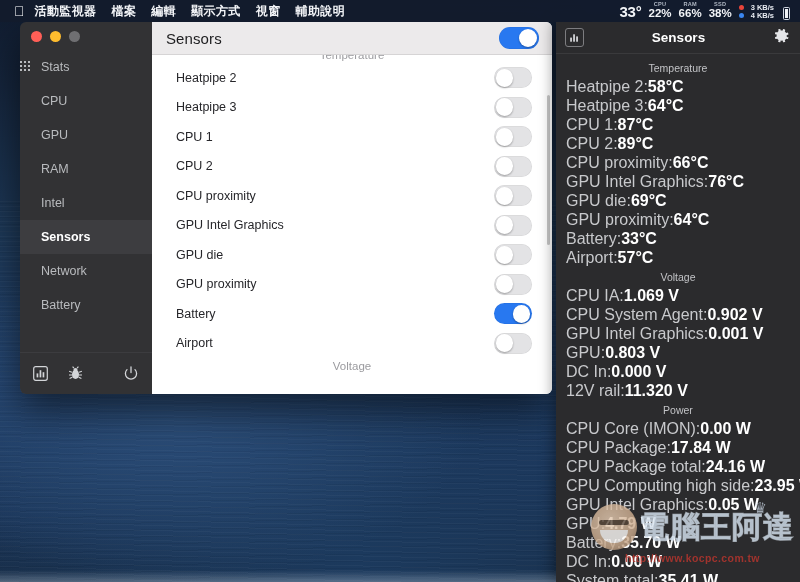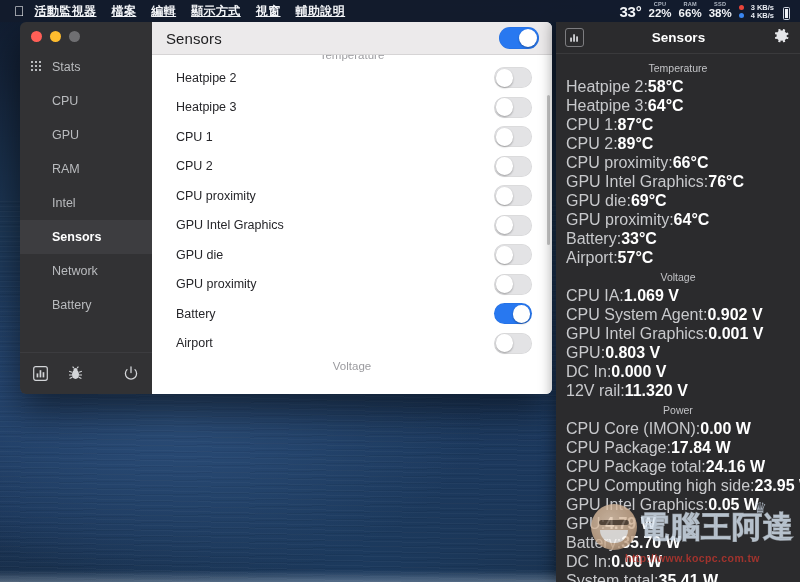--- a/index.html
+++ b/index.html
@@ -62,21 +62,20 @@
     z-index: 40;
   }
   #menubar .apple {
     font-size: 14px; line-height: 1; margin: 0 10px 0 7px;
     color: #ffffff;
   }
   #menubar .mi {
     font-weight: bold; font-size: 12px;
     margin-right: 15px; white-space: nowrap;
     letter-spacing: .4px;
-    text-decoration: underline;
   }
   #menubar .spacer { flex: 1 1 auto; }
   #menubar .right { display: flex; align-items: flex-end; gap: 7px; padding-right: 3px; }
   #menubar .temp { font-size: 15px; font-weight: bold; letter-spacing: -.2px; }
   #menubar .stat { text-align: center; line-height: 1.02; }
   #menubar .stat .lbl { display: block; font-size: 5.6px; font-weight: bold; color: #aeb6c2; letter-spacing: .2px; }
   #menubar .stat .val { display: block; font-size: 11.5px; font-weight: bold; }
   #menubar .dots { display: flex; flex-direction: column; gap: 3px; padding-bottom: 2px; }
   #menubar .dots i { width: 5px; height: 5px; border-radius: 50%; display: block; }
   #menubar .net { text-align: left; line-height: 1.08; font-size: 7.5px; font-weight: bold; color: #e8ecf2; }
@@ -105,21 +104,21 @@
   }
   .traffic { display: flex; gap: 8px; padding: 9px 0 0 11px; }
   .traffic i { width: 11px; height: 11px; border-radius: 50%; display: block; }
   .tl-red { background: #ff5f57; }
   .tl-yellow { background: #febc2e; }
   .tl-gray { background: #6f6f72; }
 
   .side-list { margin-top: 8px; }
   .side-item {
     height: 34px; display: flex; align-items: center;
-    padding-left: 11px; gap: 9px;
+    padding-left: 0; gap: 9px;
     color: #b9bbbe; font-size: 12.5px;
   }
   .side-item.active { background: #3d3d40; color: #ffffff; font-weight: bold; }
   .side-item .grid-ico {
     width: 12px; height: 12px;
     display: grid; grid-template-columns: repeat(3, 2px); grid-template-rows: repeat(3, 2px);
     gap: 2px;
   }
   .side-item .grid-ico span { background: #b9bbbe; display: block; width: 2px; height: 2px; }
   .side-item .label-pad { padding-left: 21px; }

